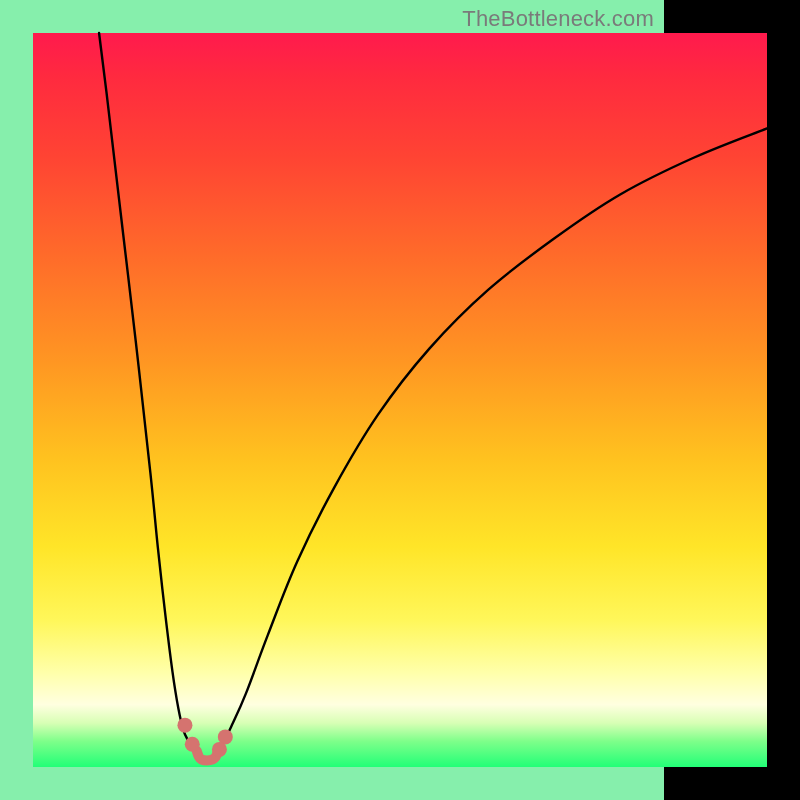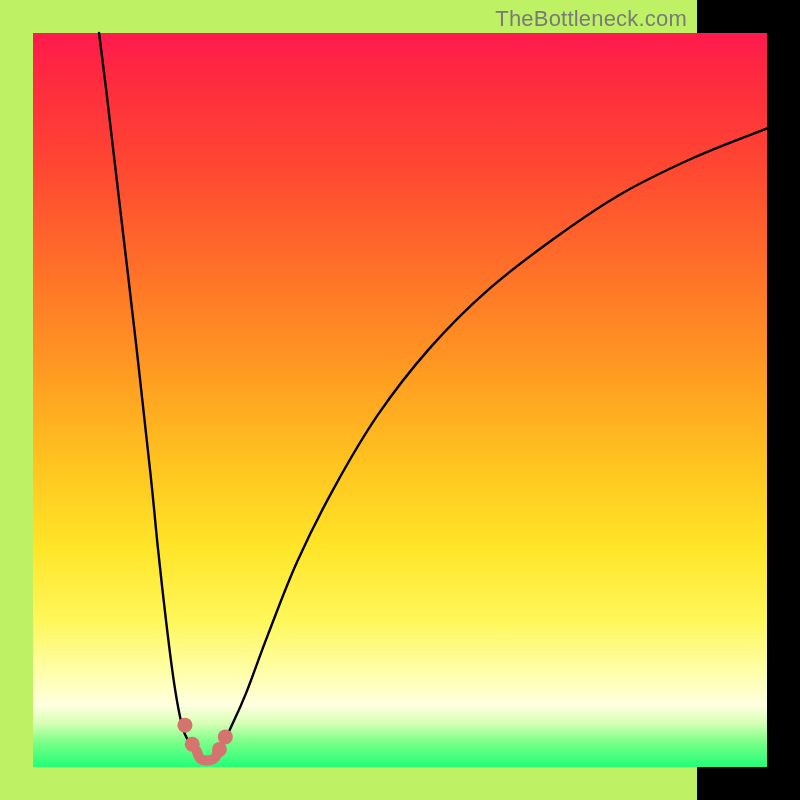--- a/index.html
+++ b/index.html
@@ -10,22 +10,21 @@
     overflow: hidden;
     background: #000;
     font-family: Arial, Helvetica, sans-serif;
   }
   .frame {
     position: absolute;
     left: 0;
     top: 0;
     width: 664px;
     height: 800px;
-    background: #bef264;
-    padding-left: 33px;
+    background: #86efac;
   }
   .plot-area {
     position: absolute;
     left: 33px;
     top: 33px;
     width: 734px;
     height: 734px;
     
     background: linear-gradient(
       to bottom,

